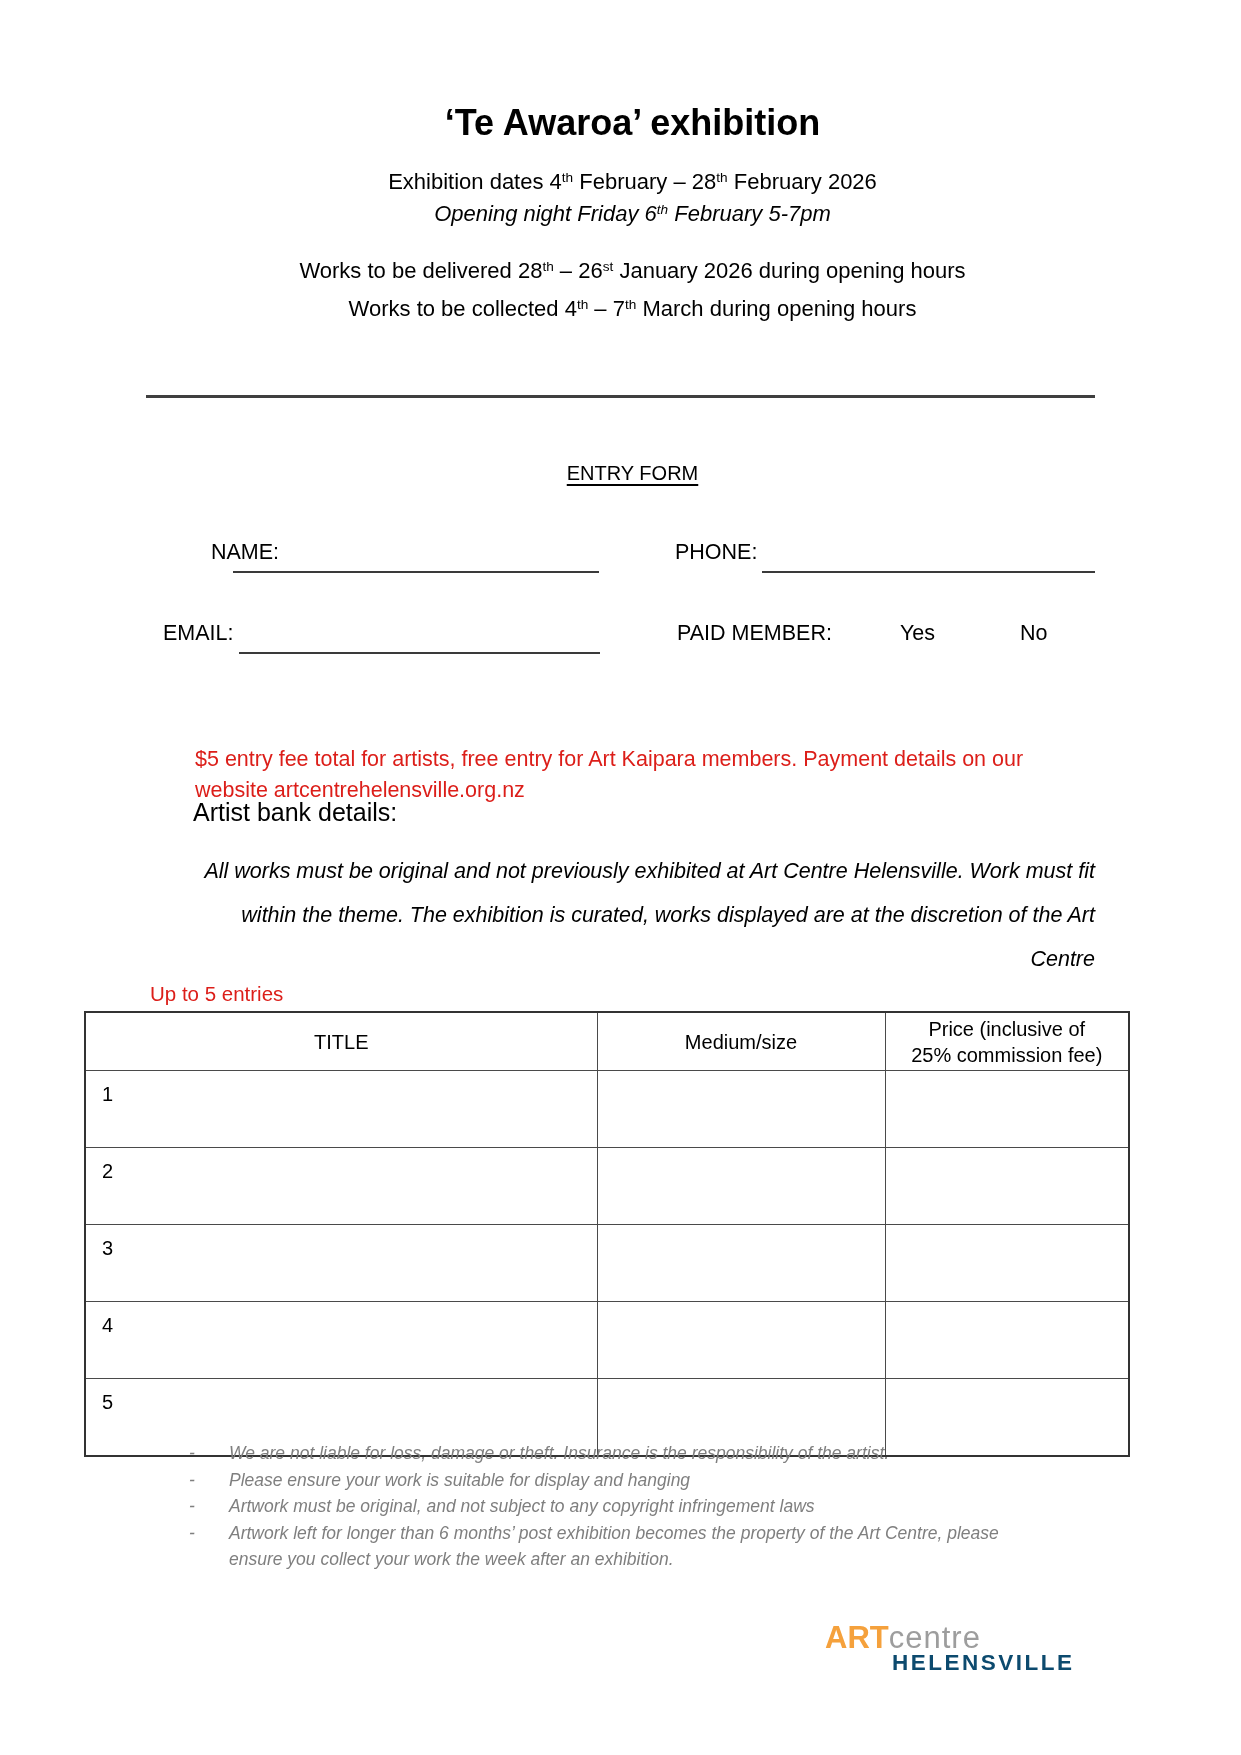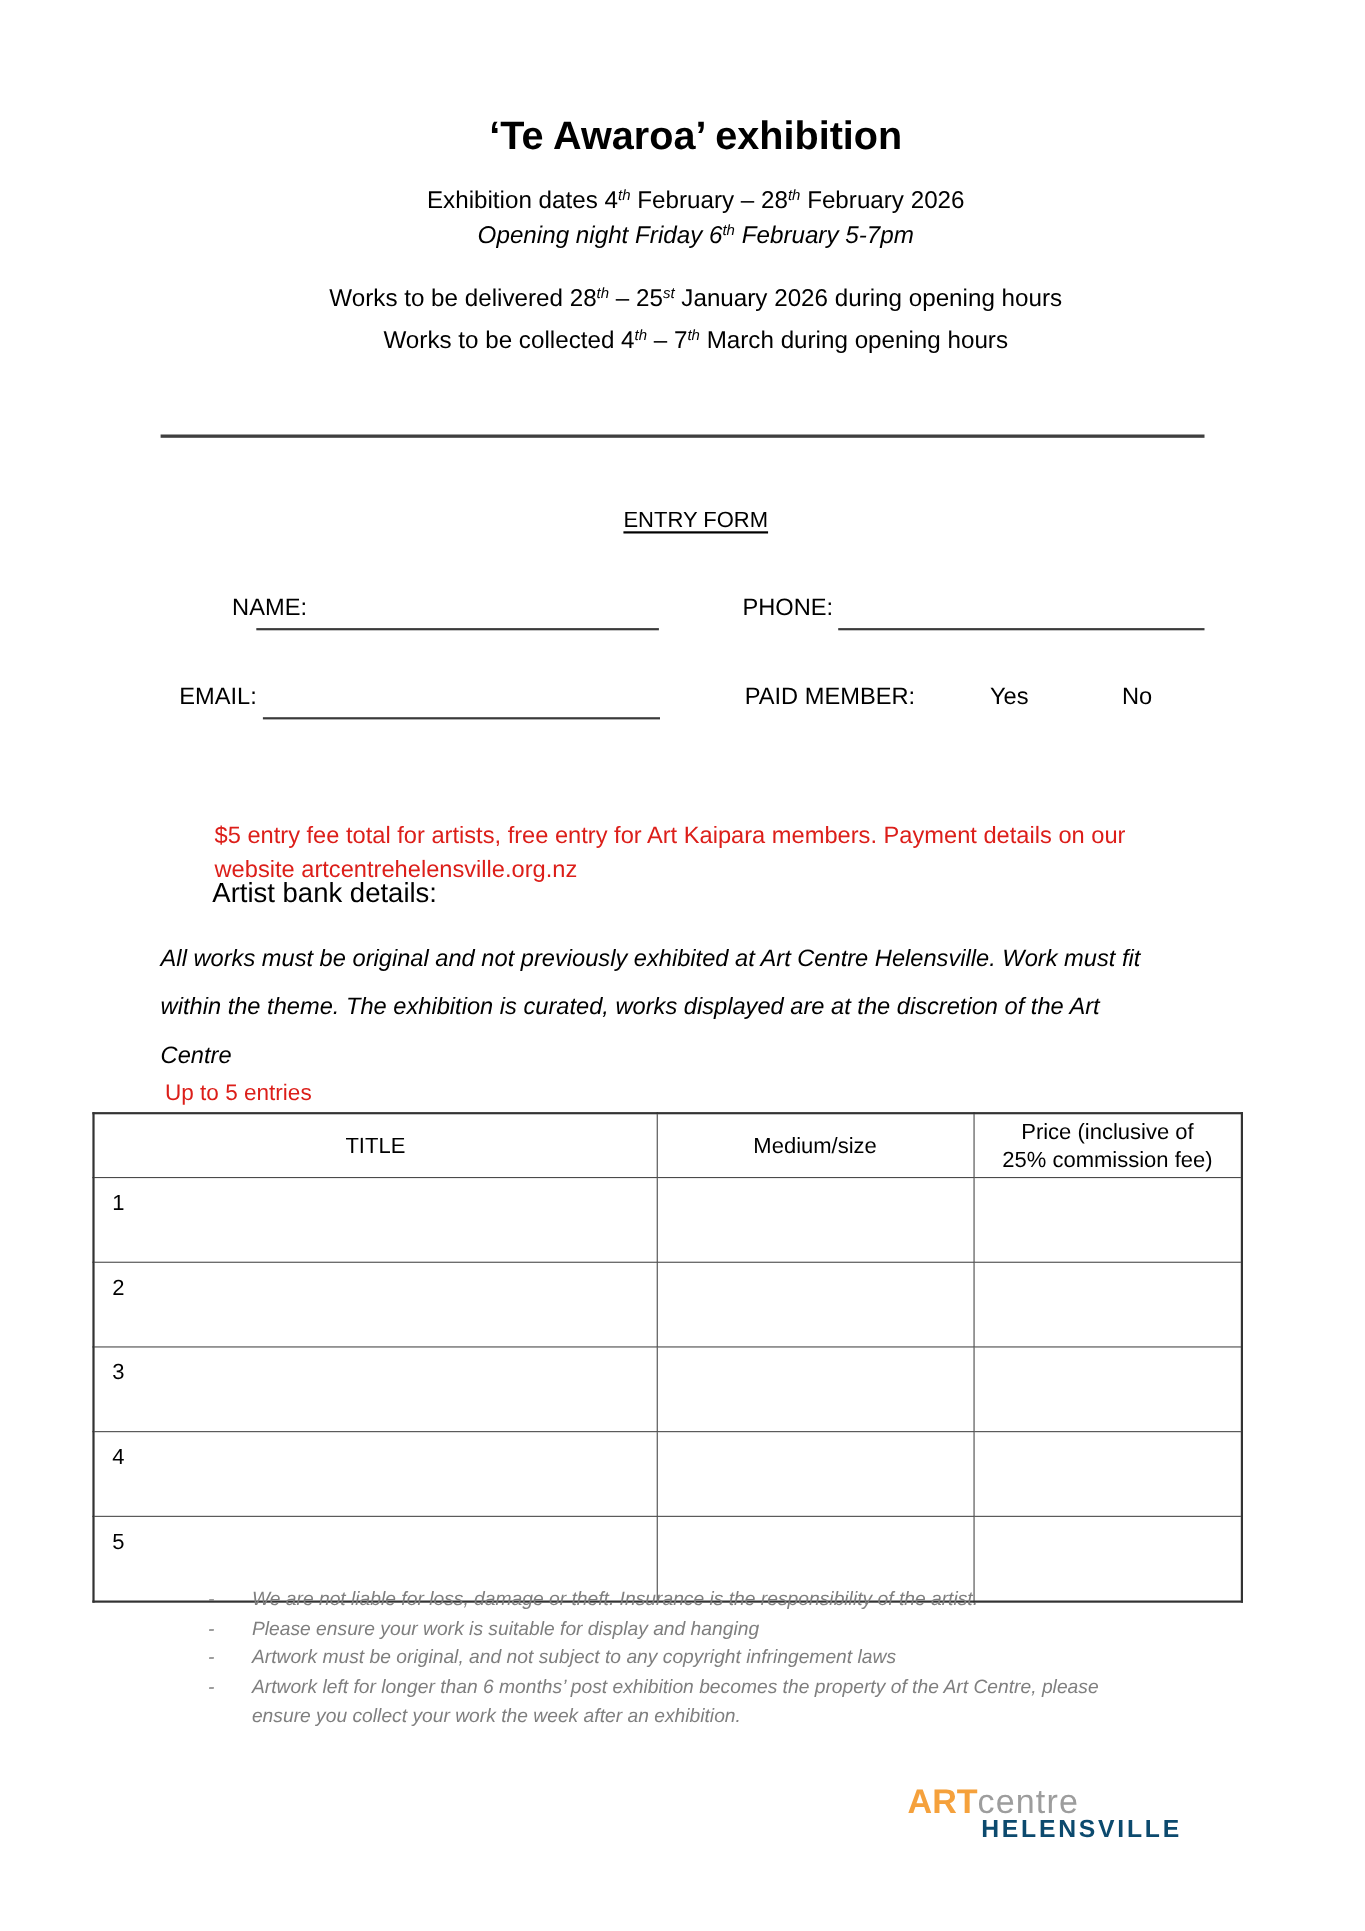--- a/index.html
+++ b/index.html
@@ -6,30 +6,30 @@
   .page{
     position:relative;width:1241px;height:1755px;background:#ffffff;
     font-family:"Liberation Sans","DejaVu Sans",sans-serif;color:#000;
     overflow:hidden;
   }
   .abs{position:absolute;}
   .center-line{left:12px;width:1241px;text-align:center;}
   .title{top:102px;font-size:36px;font-weight:700;}
   .sub{font-size:22px;}
   .it{font-style:italic;}
-  sup{font-size:0.62em;line-height:0;vertical-align:baseline;position:relative;top:-0.5em;font-style:italic;}
+  sup{font-size:0.62em;line-height:0;vertical-align:baseline;position:relative;top:-0.5em;}
   .rule{left:146px;top:395px;width:949px;height:0;border-top:3px solid #3f3f3f;}
   .entry-heading{top:462px;font-size:20px;text-decoration:underline;text-underline-offset:4px;}
   .flabel{font-size:21.5px;white-space:nowrap;}
   .write-line{height:26px;border-bottom:2px solid #3a3a3a;}
   .fee-note{left:195px;top:704px;width:915px;font-size:21.5px;line-height:31px;
     color:#DC1E19;white-space:pre-line;margin-top:40px;}
   .bank-label{left:193px;top:798px;font-size:25px;}
   .conditions{left:146px;top:849px;width:949px;font-size:21.5px;line-height:44px;
-    font-style:italic;text-align:left;white-space:pre-line;}
+    font-style:italic;text-align:right;white-space:pre-line;}
   .entries-limit{left:150px;top:982px;font-size:20.5px;color:#DC1E19;}
   table.entries{position:absolute;left:84px;top:1011px;width:1044px;
     border-collapse:collapse;table-layout:fixed;border:2px solid #333;}
   table.entries th,table.entries td{border:1.5px solid #4a4a4a;font-weight:400;}
   table.entries th{height:57px;font-size:20px;text-align:center;vertical-align:middle;
     white-space:pre-line;line-height:26px;padding:0 6px;}
   table.entries td{height:64px;vertical-align:top;font-size:20px;padding:12px 8px 0 16px;}
   .terms{left:189px;top:1440px;width:860px;color:#7f7f7f;font-style:italic;
     font-size:17.5px;line-height:26.5px;}
   .terms .term-row{display:flex;}
@@ -42,21 +42,21 @@
     color:#0c4a6e;letter-spacing:2.5px;white-space:nowrap;}
 </style>
 </head>
 <body>
 
 <div class="page">
 
   <div class="abs center-line title">‘Te Awaroa’ exhibition</div>
   <div class="abs center-line sub" style="top:169px;"><span>Exhibition dates 4</span><sup>th</sup><span> February – 28</span><sup>th</sup><span> February 2026</span></div>
   <div class="abs center-line sub it" style="top:201px;"><span>Opening night Friday 6</span><sup>th</sup><span> February 5-7pm</span></div>
-  <div class="abs center-line sub" style="top:258px;"><span>Works to be delivered 28</span><sup>th</sup><span> – 25</span><sup>st</sup><span> January 2026 during opening hours</span></div>
+  <div class="abs center-line sub" style="top:258px;"><span>Works to be delivered 28</span><sup>th</sup><span> – 26</span><sup>st</sup><span> January 2026 during opening hours</span></div>
   <div class="abs center-line sub" style="top:296px;"><span>Works to be collected 4</span><sup>th</sup><span> – 7</span><sup>th</sup><span> March during opening hours</span></div>
 
   <div class="abs rule"></div>
 
   <div class="abs center-line entry-heading">ENTRY FORM</div>
 
   <div class="abs flabel" style="left:163px;top:540px;margin-left:48px;">NAME:</div>
   <div class="abs write-line" style="left:233px;top:545px;width:366px;"></div>
   <div class="abs flabel" style="left:675px;top:540px;">PHONE:</div>
   <div class="abs write-line" style="left:762px;top:545px;width:333px;"></div>

